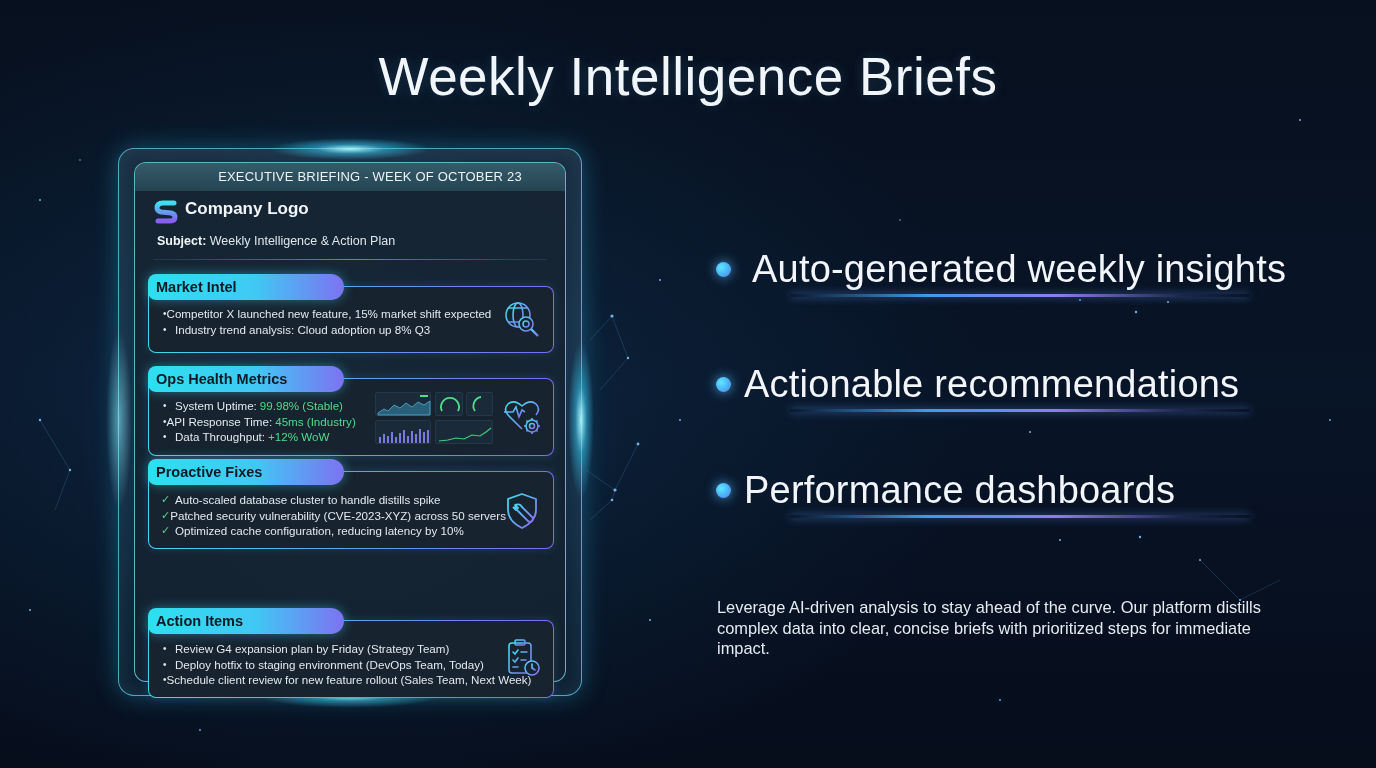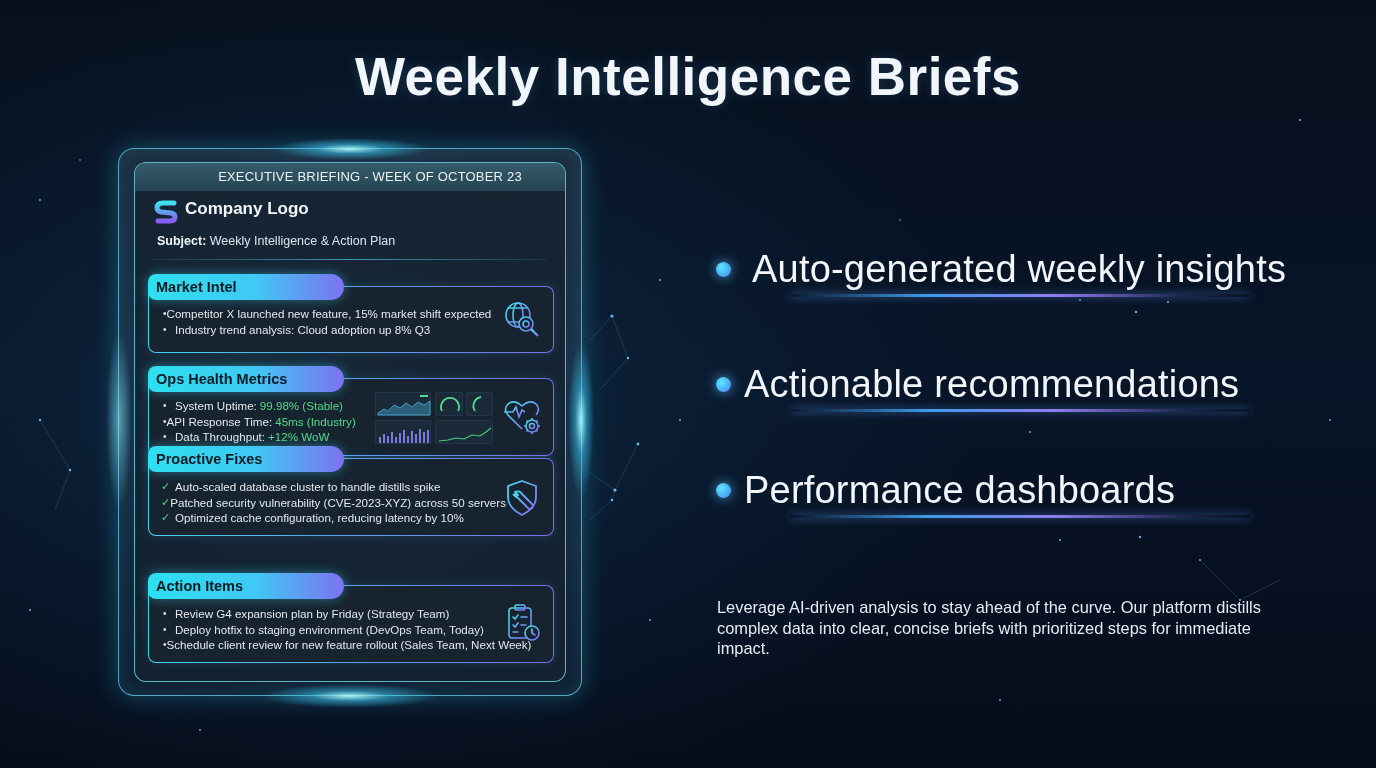--- a/index.html
+++ b/index.html
@@ -10,21 +10,21 @@
     color: #eef4fa;
     background:
       radial-gradient(ellipse 340px 380px at 350px 420px, rgba(36,150,200,0.42), rgba(20,80,130,0.18) 55%, rgba(0,0,0,0) 80%),
       radial-gradient(ellipse 900px 600px at 350px 400px, rgba(16,50,80,0.6), rgba(0,0,0,0) 70%),
       linear-gradient(180deg, #07101e 0%, #081427 50%, #060d1b 100%);
   }
   .stars { position: absolute; inset: 0; pointer-events: none; }
 
   .page-title {
     position: absolute; left: 0; right: 0; top: 46px;
-    text-align: center; font-size: 53px; font-weight: 700;
+    text-align: center; font-size: 53px; font-weight: 400;
     letter-spacing: 0.5px; color: #f1f6fb;
     text-shadow: 0 0 12px rgba(120,200,255,0.18);
   }
 
   
   .outer-frame {
     position: absolute; left: 118px; top: 148px; width: 464px; height: 548px;
     border-radius: 16px;
     border: 1.5px solid rgba(100,210,235,0.75);
     background: linear-gradient(180deg, rgba(60,90,110,0.35), rgba(30,60,80,0.35));
@@ -282,21 +282,21 @@
     <g fill="none" stroke="url(#ig2)" stroke-width="1.6">
       <path d="M21 34 L7 20 Q2 14 7 9 Q13 4 21 11 Q29 4 35 9 Q40 14 35 20"></path>
       <polyline points="3,17 12,17 15,12 18,22 21,15 24,17"></polyline>
       <circle cx="31" cy="31" r="6" fill="#17232f"></circle>
       <circle cx="31" cy="31" r="2.5"></circle>
       <path d="M31 23 V25 M31 37 V39 M23 31 H25 M37 31 H39 M25.5 25.5 L27 27 M35 35 L36.5 36.5 M25.5 36.5 L27 35 M35 27 L36.5 25.5"></path>
     </g>
   </svg>
 </div>
 
-<div class="section" style="top:458px;height:78px;">
+<div class="section" style="top:471px;height:78px;">
   <div class="section-pill">Proactive Fixes</div>
   <div class="section-body" style="top:20px;">
     <div class="item">
         <span class="check">✓</span>
         <span>Auto-scaled database cluster to handle distills spike</span>
       </div>
     <div class="item">
         <span class="check">✓</span>
         <span>Patched security vulnerability (CVE-2023-XYZ) across 50 servers</span>
       </div>
@@ -312,21 +312,21 @@
           <stop offset="1" stop-color="#8a6cf2"></stop>
         </linearGradient>
       </defs>
     <g fill="none" stroke="url(#ig3)" stroke-width="1.8" stroke-linejoin="round">
       <path d="M21 4 L35 9 V20 Q35 31 21 38 Q7 31 7 20 V9 Z"></path>
       <path d="M15 14 Q13 19 17 21 L27 31 Q29 33 31 31 Q33 29 31 27 L21 17 Q19 13 14 15 L17 18 L15 20 L12 17"></path>
     </g>
   </svg>
 </div>
 
-<div class="section" style="top:585px;height:78px;">
+<div class="section" style="top:620px;height:78px;">
   <div class="section-pill">Action Items</div>
   <div class="section-body" style="top:20px;right:30px;">
     <div class="item">
         <span class="bullet">•</span>
         <span>Review G4 expansion plan by Friday (Strategy Team)</span>
       </div>
     <div class="item">
         <span class="bullet">•</span>
         <span>Deploy hotfix to staging environment (DevOps Team, Today)</span>
       </div>

